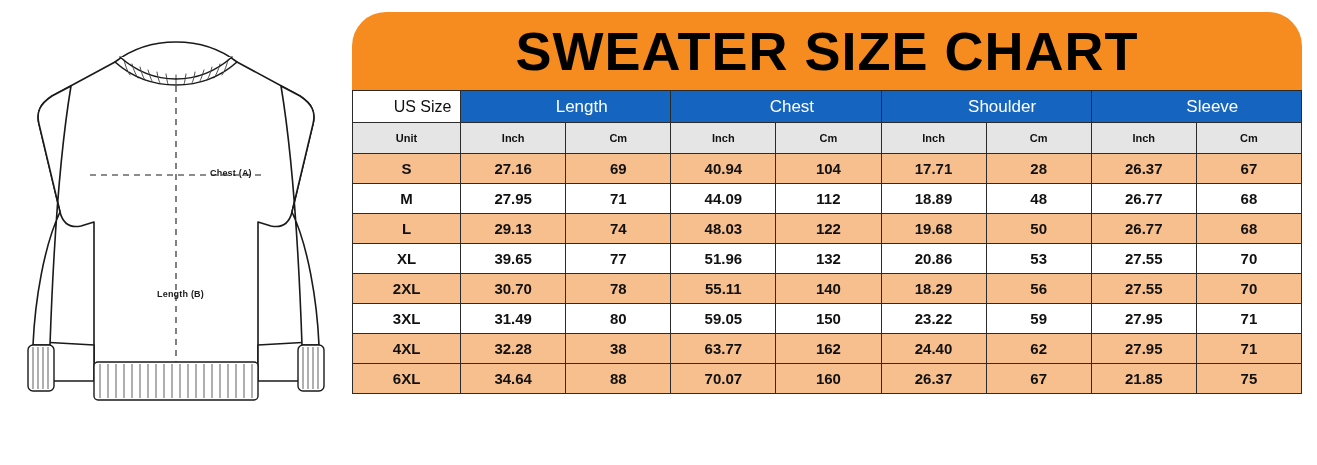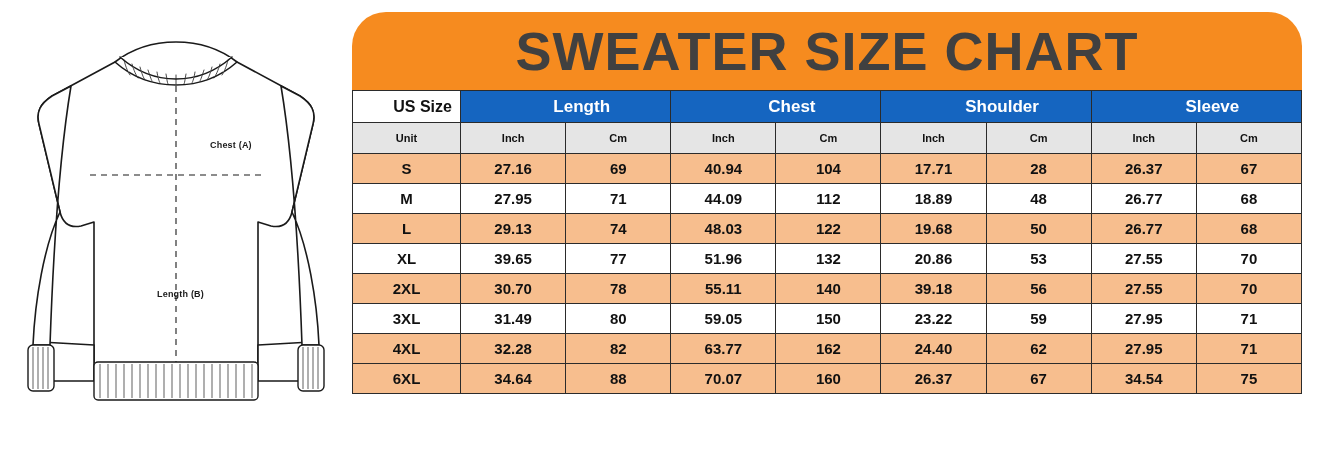--- a/index.html
+++ b/index.html
@@ -33,42 +33,42 @@
     display: block;
   }
   .illus-label {
     position: absolute;
     font-size: 9px;
     font-weight: bold;
     color: #1a1a1a;
     letter-spacing: .2px;
     white-space: nowrap;
   }
-  .label-chest { left: 210px; top: 140px; }
+  .label-chest { left: 210px; top: 168px; }
   .label-length { left: 131px; top: 289px; padding-left: 26px; }
 
   
   .chart {
     position: relative;
     width: 965px;
     flex: 0 0 965px;
     margin-top: 12px;
   }
   .chart-header {
     background: #F68B1F;
     border-radius: 34px 34px 0 0;
     height: 78px;
     display: flex;
     align-items: center;
     justify-content: center;
     margin: 0 0 0 0;
     width: 950px;
   }
   .chart-title {
-    color: #404040;
+    color: #000000;
     font-size: 54px;
     font-weight: bold;
     letter-spacing: 1px;
     line-height: 1;
     font-family: "Liberation Sans", sans-serif;
   }
   table.size-table {
     border-collapse: collapse;
     width: 950px;
     table-layout: fixed;
@@ -80,21 +80,21 @@
     text-align: center;
     height: 29px;
     padding: 0;
     font-weight: bold;
     color: #111111;
   }
   thead tr.group-row th {
     background: #1565C0;
     color: #ffffff;
     font-size: 17px;
-    font-weight: bold;
+    font-weight: normal;
     height: 31px;
     padding-left: 32px;
   }
   thead tr.group-row th.us-size {
     background: #ffffff;
     color: #111111;
     font-size: 16px;
   }
   thead tr.unit-row th {
     background: #e5e5e5;
@@ -296,54 +296,54 @@
           <td>53</td>
           <td>27.55</td>
           <td>70</td>
         </tr>
         <tr class="alt">
           <td>2XL</td>
           <td>30.70</td>
           <td>78</td>
           <td>55.11</td>
           <td>140</td>
-          <td>39.18</td>
+          <td>18.29</td>
           <td>56</td>
           <td>27.55</td>
           <td>70</td>
         </tr>
         <tr>
           <td>3XL</td>
           <td>31.49</td>
           <td>80</td>
           <td>59.05</td>
           <td>150</td>
           <td>23.22</td>
           <td>59</td>
           <td>27.95</td>
           <td>71</td>
         </tr>
         <tr class="alt">
           <td>4XL</td>
           <td>32.28</td>
-          <td>82</td>
+          <td>38</td>
           <td>63.77</td>
           <td>162</td>
           <td>24.40</td>
           <td>62</td>
           <td>27.95</td>
           <td>71</td>
         </tr>
         <tr class="alt">
           <td>6XL</td>
           <td>34.64</td>
           <td>88</td>
           <td>70.07</td>
           <td>160</td>
           <td>26.37</td>
           <td>67</td>
-          <td>34.54</td>
+          <td>21.85</td>
           <td>75</td>
         </tr>
       </tbody>
     </table>
   </div>
 </div>
 
 </body></html>

